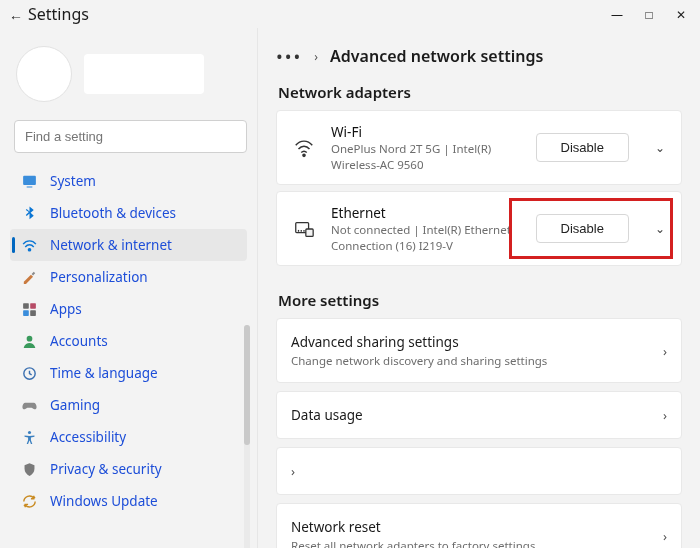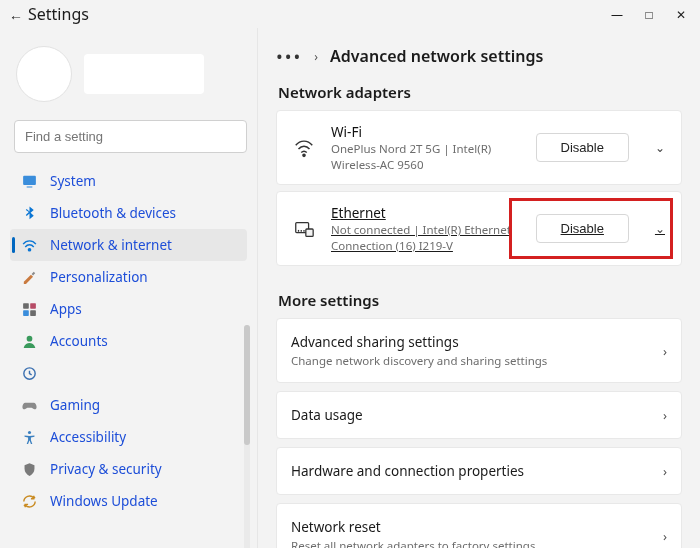--- a/index.html
+++ b/index.html
@@ -107,21 +107,21 @@
   .adapter .aicon { width:26px; display:flex; justify-content:center; color:#333; }
   .adapter .aicon svg { width:22px; height:22px; }
   .adapter .info { flex:1; min-width:0; }
   .adapter .info .t { font-size:13.5px; color:#111; }
   .adapter .info .d { font-size:11.5px; color:#6d6d6d; line-height:1.35; max-width:200px; }
   .adapter .btn {
     background:#fff; border:1px solid #d7d7d7; border-radius:4px;
     padding:6px 24px; font-size:13px; color:#222;
   }
   .adapter .expand { color:#444; font-size:12px; padding:0 2px 0 12px; }
-  .highlight { position:relative;text-decoration:underline; }
+  .highlight { position:relative; }
   .highlight .redbox {
     position:absolute; right:8px; top:6px; bottom:6px; width:164px;
     border:3px solid #d42020; pointer-events:none;
   }
 
   .more-item {
     display:flex; align-items:center; justify-content:space-between;
     background:#fff; border:1px solid #e8e8e8; border-radius:4px;
     padding:14px 14px; margin-bottom:8px;
   }
@@ -217,20 +217,21 @@
             </span>
           <span>Accounts</span>
         </li>
         <li>
           <span class="nicon">
               <svg viewBox="0 0 24 24" fill="none" stroke="#3a6fb0" stroke-width="2">
                 <circle cx="12" cy="12" r="8"></circle>
                 <path d="M12 8v4l3 2"></path>
               </svg>
             </span>
+          <span>Time &amp; language</span>
         </li>
         <li>
           <span class="nicon">
               <svg viewBox="0 0 24 24" fill="#8a8a8a">
                 <path d="M6 8h12c2 0 4 3 4 6s-2 4-4 3l-3-2h-6l-3 2c-2 1-4 0-4-3s2-6 4-6z"></path>
               </svg>
             </span>
           <span>Gaming</span>
         </li>
         <li>
@@ -324,23 +325,20 @@
       </div>
 
       <div class="more-item">
         <div>
           <div class="mt">Data usage</div>
         </div>
         <span class="mchev">›</span>
       </div>
 
       <div class="more-item">
-        <div>
-          <div class="mt">Hardware and connection properties</div>
-        </div>
         <span class="mchev">›</span>
       </div>
 
       <div class="more-item" style="padding-bottom:4px;">
         <div>
           <div class="mt">Network reset</div>
           <div class="md">Reset all network adapters to factory settings</div>
         </div>
         <span class="mchev">›</span>
       </div>

